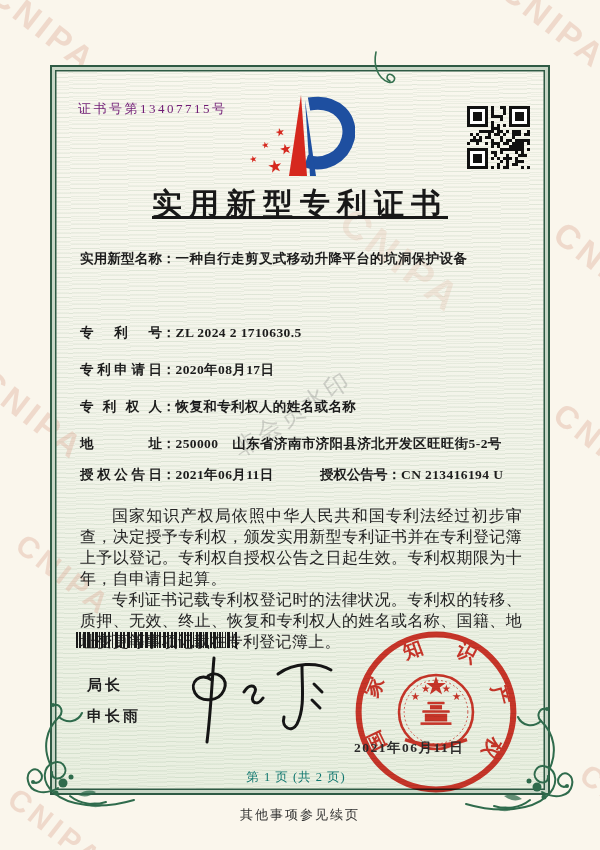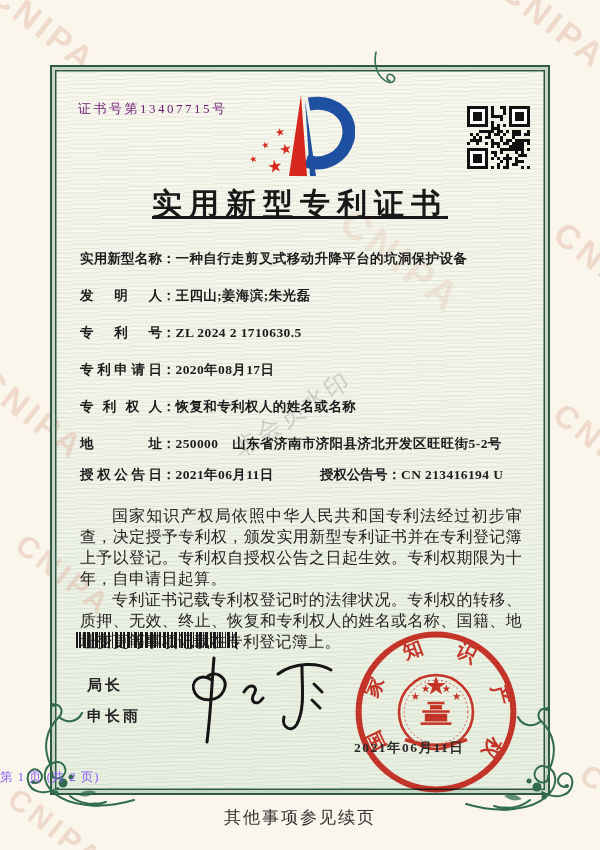--- a/index.html
+++ b/index.html
@@ -49,24 +49,24 @@
   .barcode { position:absolute; z-index:4; left:76px; top:632px; width:164px; height:16px; }
   .signer-title { position:absolute; z-index:4; left:87px; top:676px; font-family:"Liberation Sans","DejaVu Sans",sans-serif;
                   font-size:15px; font-weight:700; letter-spacing:3px; color:#222; }
   .signer-name  { position:absolute; z-index:4; left:87px; top:707px; font-family:Liberation Mono, monospace;
                   font-size:15px; font-weight:700; letter-spacing:3px; color:#222; }
   .signature { position:absolute; z-index:5; left:178px; top:650px; width:170px; height:100px; }
   .seal { position:absolute; z-index:6; left:350px; top:626px; width:172px; height:172px;
           mix-blend-mode:multiply; opacity:0.93; }
   .seal-date { position:absolute; z-index:7; left:354px; top:739px; font-size:13.5px; font-weight:700;
                letter-spacing:1.5px; color:#2b2b2b; white-space:nowrap; }
-  .footer-page { position:absolute; z-index:4; left:0; right:8px; top:769px; 
-                 font-size:12.5px; color:#8b5cf6; letter-spacing:1px; }
+  .footer-page { position:absolute; z-index:4; left:0; right:8px; top:769px; text-align:center;
+                 font-size:12.5px; color:#0f766e; letter-spacing:1px; }
   .continuation { position:absolute; z-index:4; left:0; right:0; top:806px; text-align:center;
-                  font-size:17px; color:#333; letter-spacing:2px; }
+                  font-size:13px; color:#333; letter-spacing:2px; }
   .ornament { position:absolute; z-index:4; pointer-events:none; }
   .orn-bl { left:22px; top:696px; width:116px; height:118px; }
   .orn-br { left:462px; top:700px; width:116px; height:118px; transform:scaleX(-1); }
   .orn-top { left:370px; top:50px; width:28px; height:38px; }
   svg { display:block; }
 </style>
 </head>
 <body>
 
 <div class="page">
@@ -281,23 +281,20 @@
         <rect x="1" y="15" width="5" height="5" fill="#fff"></rect>
         <rect x="2" y="16" width="3" height="3" fill="#111"></rect>
       </svg>
   </div>
 
   <div class="title">实用新型专利证书</div>
 
   <div class="row r0">
     <span class="lab">实用新型名称</span><span>：</span><span class="val">一种自行走剪叉式移动升降平台的坑洞保护设备</span>
   </div>
-  <div class="row r1">
-    <span class="lab">发明人</span><span>：</span><span class="val">王四山;姜海滨;朱光磊</span>
-  </div>
   <div class="row r2">
     <span class="lab">专利号</span><span>：</span><span class="val">ZL 2024 2 1710630.5</span>
   </div>
   <div class="row r3">
     <span class="lab">专利申请日</span><span>：</span><span class="val">2020年08月17日</span>
   </div>
   <div class="row r4">
     <span class="lab">专利权人</span><span>：</span><span class="val">恢复和专利权人的姓名或名称</span>
   </div>
   <div class="row r5">

